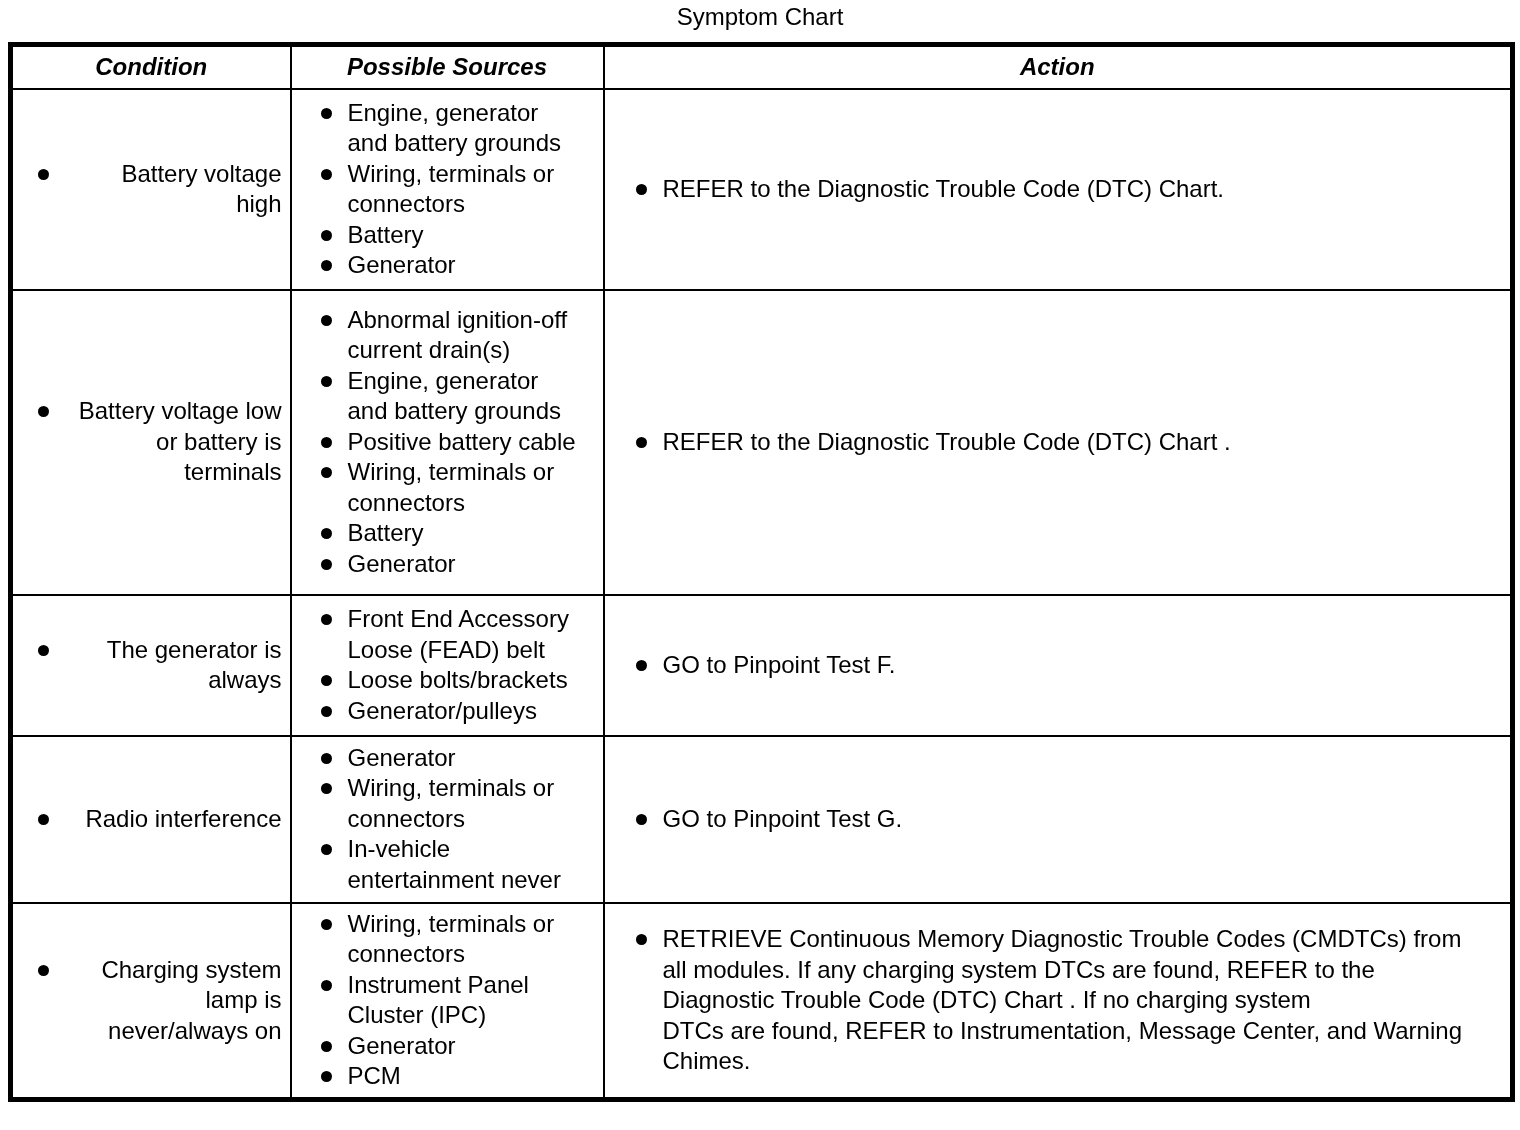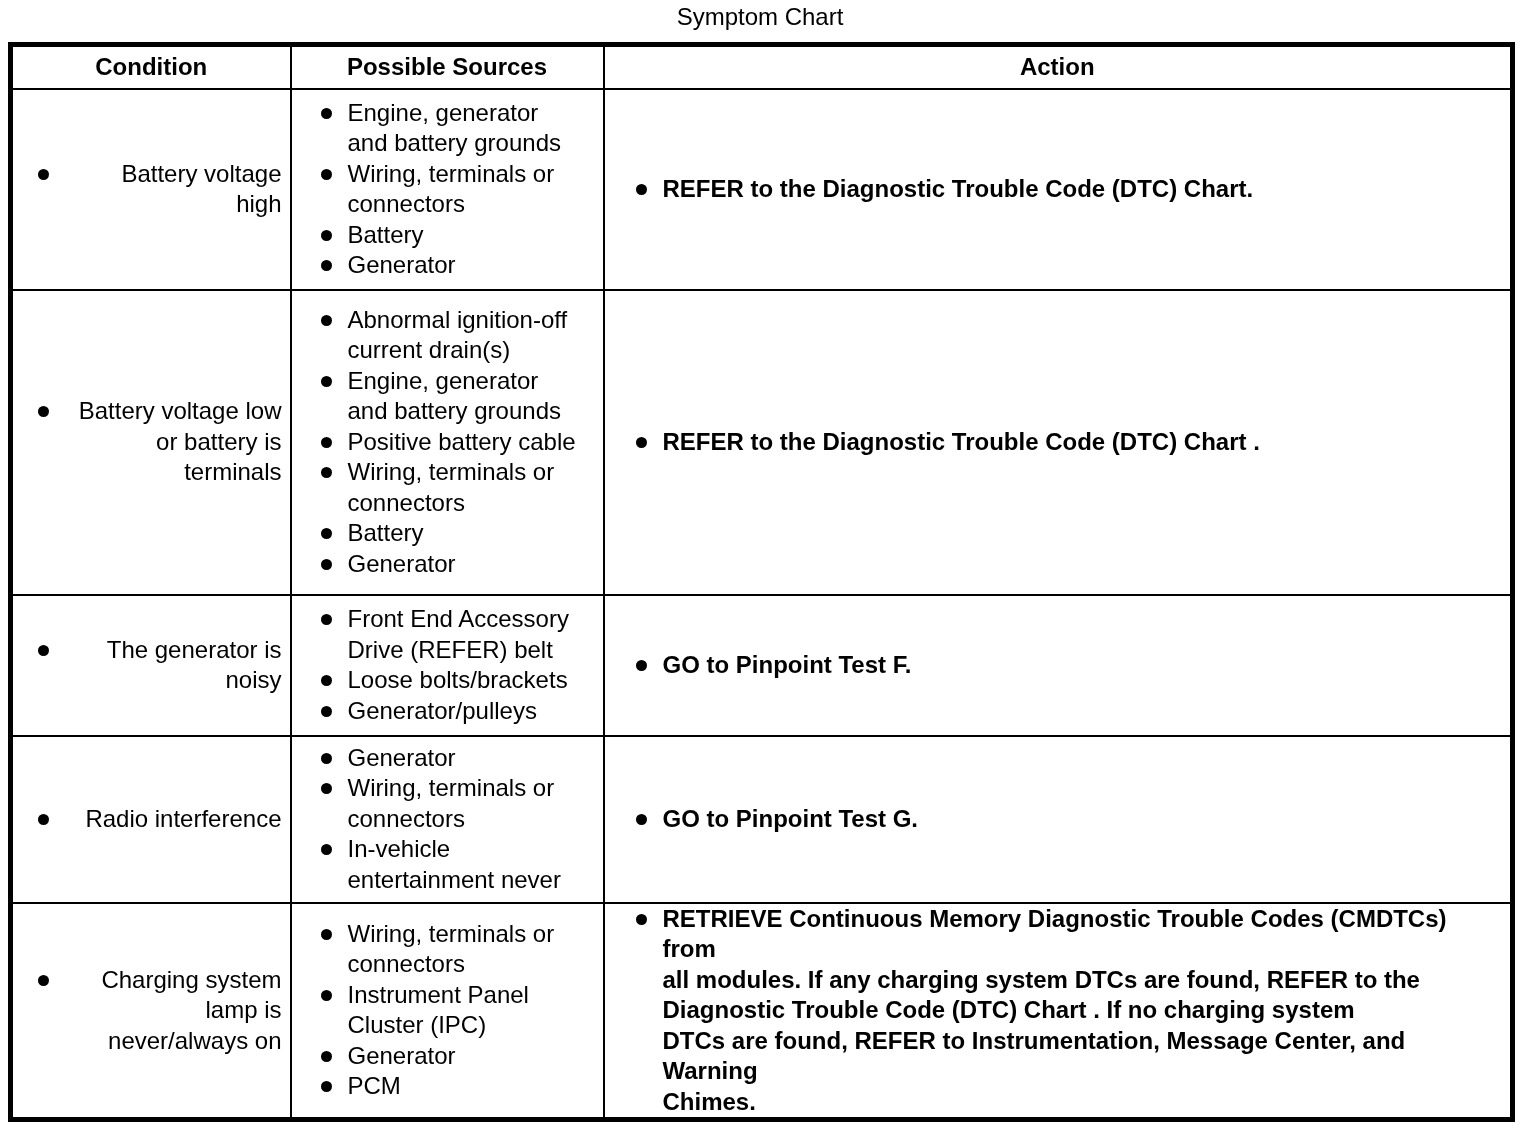--- a/index.html
+++ b/index.html
@@ -30,34 +30,35 @@
   th, td {
     border: 2px solid var(--ink);
     padding: 0;
     vertical-align: middle;
   }
   thead tr { height: 44px; }
   th {
     font-size: 24px;
     font-weight: bold;
     text-align: center;
+    font-style: italic;
   }
   tbody tr:nth-child(1) { height: 201px; }
   tbody tr:nth-child(2) { height: 305px; }
   tbody tr:nth-child(3) { height: 141px; }
   tbody tr:nth-child(4) { height: 167px; }
   tbody tr:nth-child(5) { height: 197px; }
   ul.bullets {
     list-style: none;
     margin: 0;
     padding: 0 6px 0 0;
   }
   .cell-condition ul.bullets { padding-left: 25px; padding-right: 8px; text-align: right; }
   .cell-sources  ul.bullets { padding-left: 29px; }
-  .cell-action   ul.bullets { padding-left: 31px; padding-right: 26px; font-weight: bold; }
+  .cell-action   ul.bullets { padding-left: 31px; padding-right: 26px; }
   li.bullet-item {
     display: grid;
     grid-template-columns: 27px 1fr;
     align-items: start;
   }
   .dot {
     width: 11px; height: 11px;
     margin-top: 10px;
     border-radius: 50%;
     background: var(--ink);
@@ -178,30 +179,30 @@
               </li>
             </ul>
           </td>
         </tr>
         <tr>
           <td class="cell cell-condition">
             <ul class="bullets">
               <li class="bullet-item">
                 <span class="dot"></span>
                 <span class="bullet-text">The generator is
-noisy</span>
+always</span>
               </li>
             </ul>
           </td>
           <td class="cell cell-sources">
             <ul class="bullets">
               <li class="bullet-item">
                 <span class="dot"></span>
                 <span class="bullet-text">Front End Accessory
-Drive (REFER) belt</span>
+Loose (FEAD) belt</span>
               </li>
               <li class="bullet-item">
                 <span class="dot"></span>
                 <span class="bullet-text">Loose bolts/brackets</span>
               </li>
               <li class="bullet-item">
                 <span class="dot"></span>
                 <span class="bullet-text">Generator/pulleys</span>
               </li>
             </ul>

